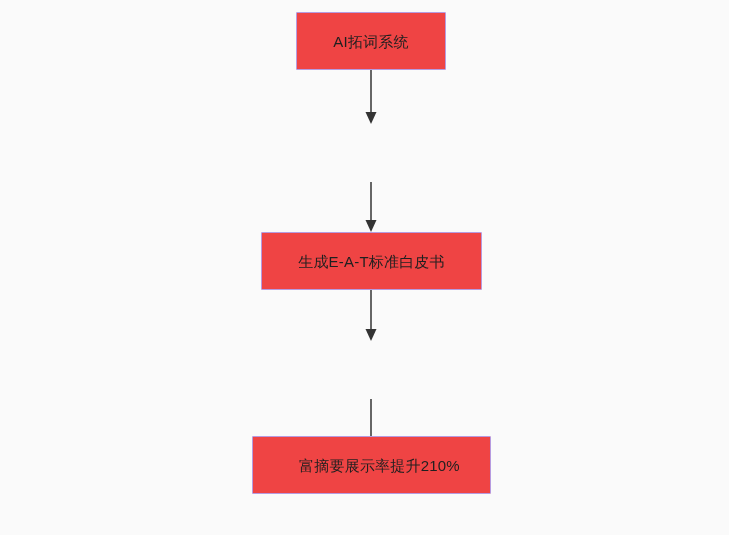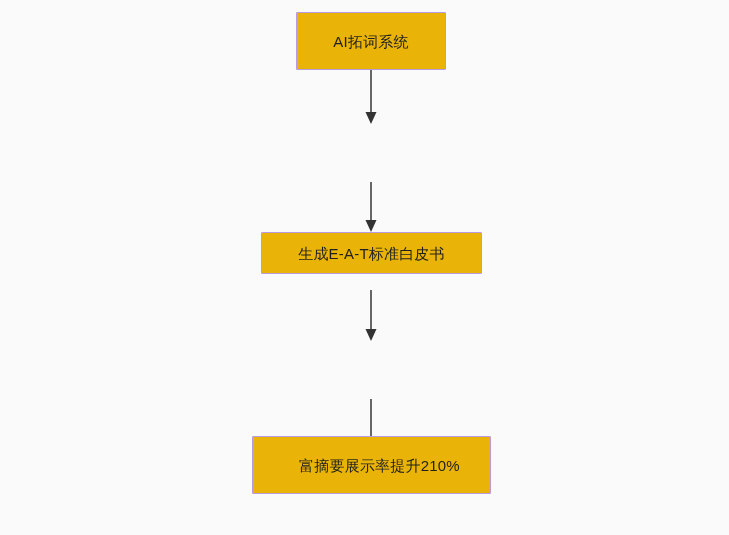--- a/index.html
+++ b/index.html
@@ -14,21 +14,21 @@
     overflow: hidden;
   }
   #flowchart-canvas {
     position: relative;
     width: 729px;
     height: 535px;
   }
   .flow-node {
     position: absolute;
     box-sizing: border-box;
-    background: #eab308;
+    background: #ef4444;
     border: 1.6px solid #b69be0;
     border-radius: 1px;
     display: flex;
     align-items: center;
     justify-content: center;
     color: #1f2020;
     font-size: 15px;
     letter-spacing: 0.2px;
     white-space: nowrap;
   }
@@ -63,21 +63,21 @@
   </div>
 
 
   <div class="flow-edge" style="left:361px; top:182px; width:20px; height:50px;">
     <svg class="edge-svg" width="20" height="50" viewBox="0 0 20 50">
       <line x1="10" y1="0" x2="10" y2="42" stroke="#666666" stroke-width="2"></line>
       <polygon points="10,50 4.5,38 15.5,38" fill="#333333"></polygon>
     </svg>
   </div>
 
-  <div class="flow-node" style="left:261px; top:232px; width:221px; height:42px;">
+  <div class="flow-node" style="left:261px; top:232px; width:221px; height:58px;">
     <span class="node-label">生成E-A-T标准白皮书</span>
   </div>
 
   <div class="flow-edge" style="left:361px; top:290px; width:20px; height:51px;">
     <svg class="edge-svg" width="20" height="51" viewBox="0 0 20 51">
       <line x1="10" y1="0" x2="10" y2="43" stroke="#666666" stroke-width="2"></line>
       <polygon points="10,51 4.5,39 15.5,39" fill="#333333"></polygon>
     </svg>
   </div>
 

